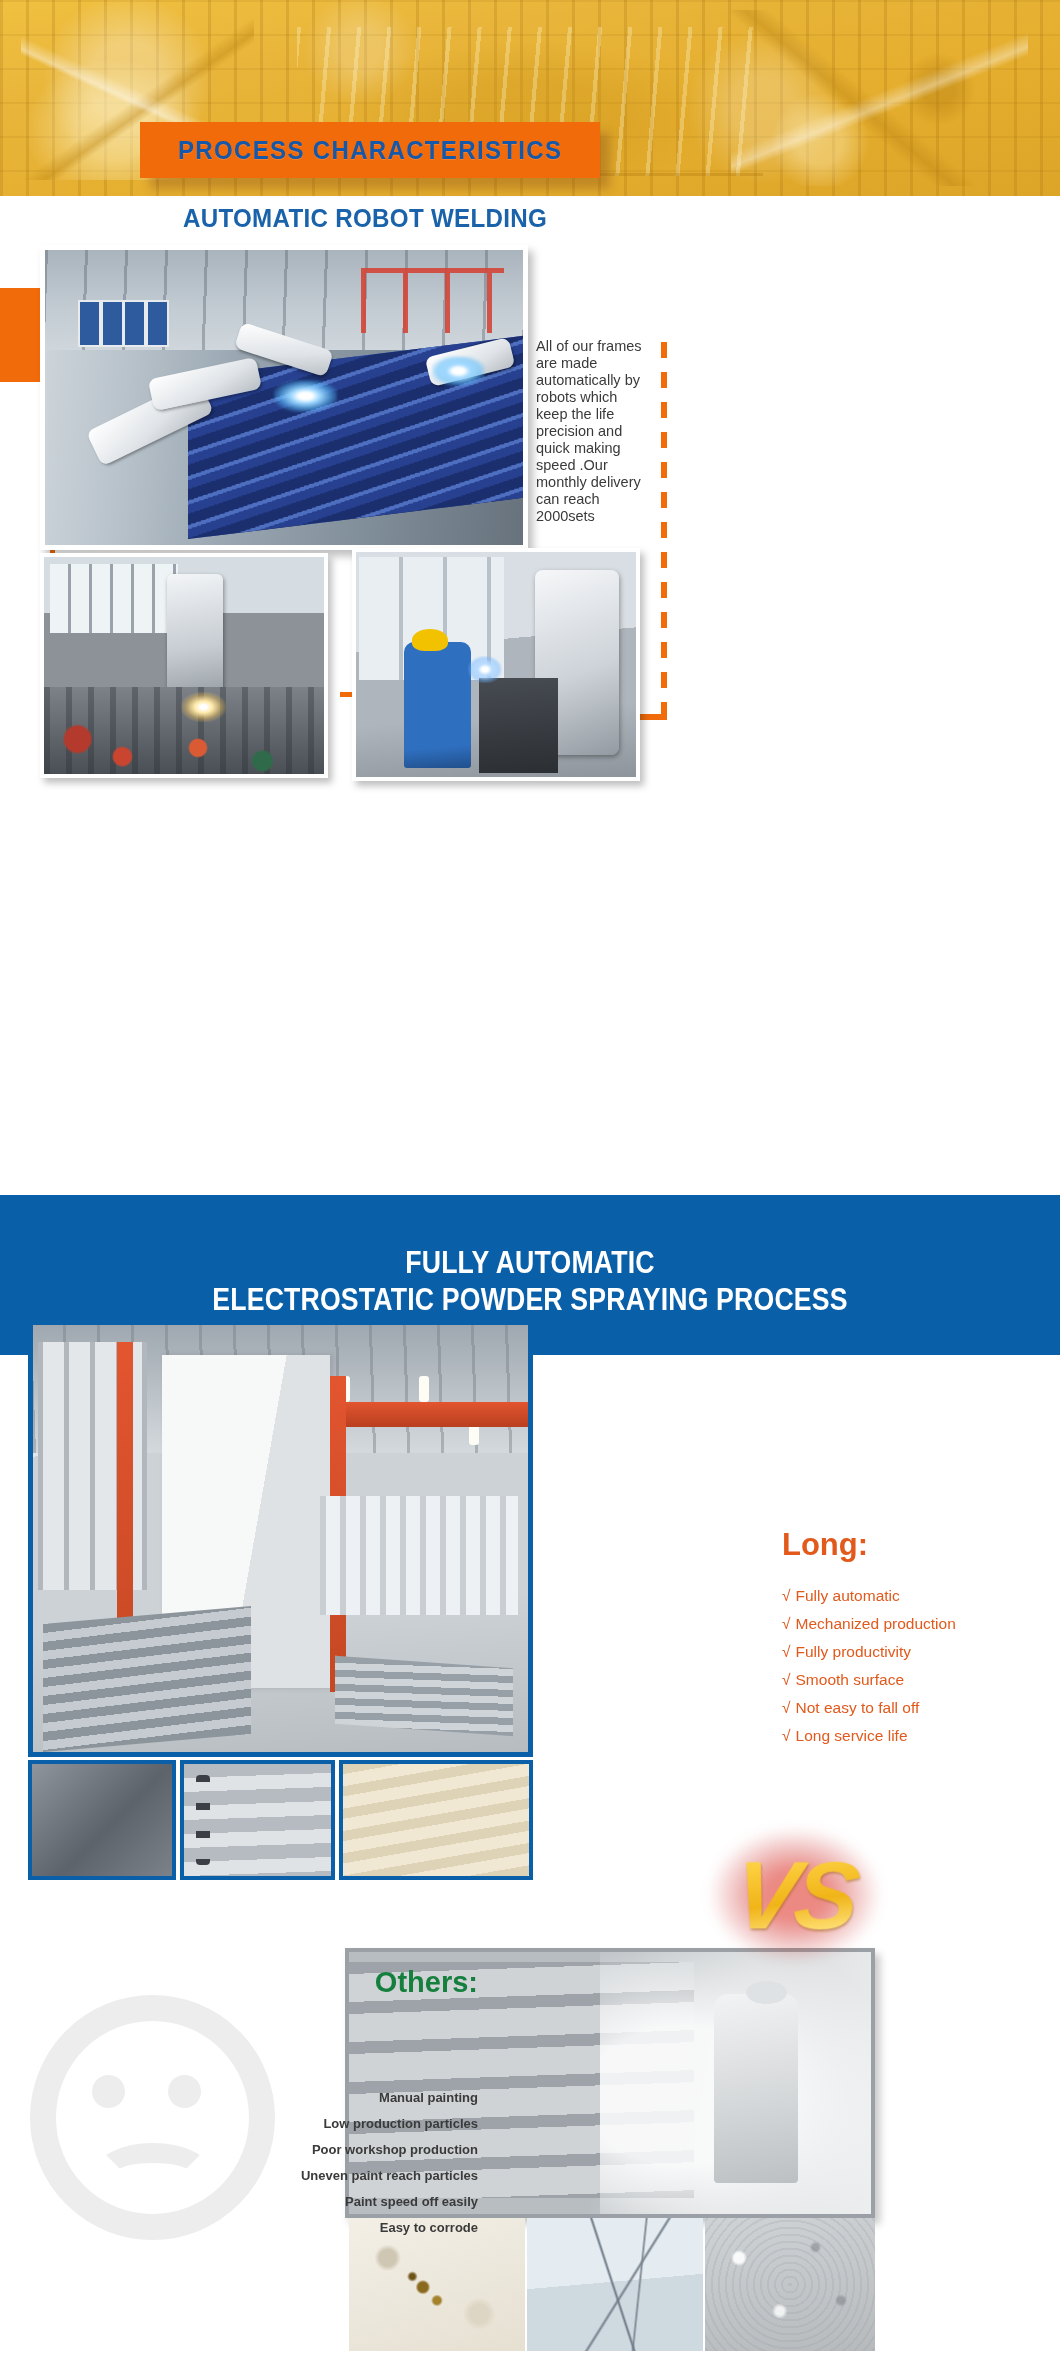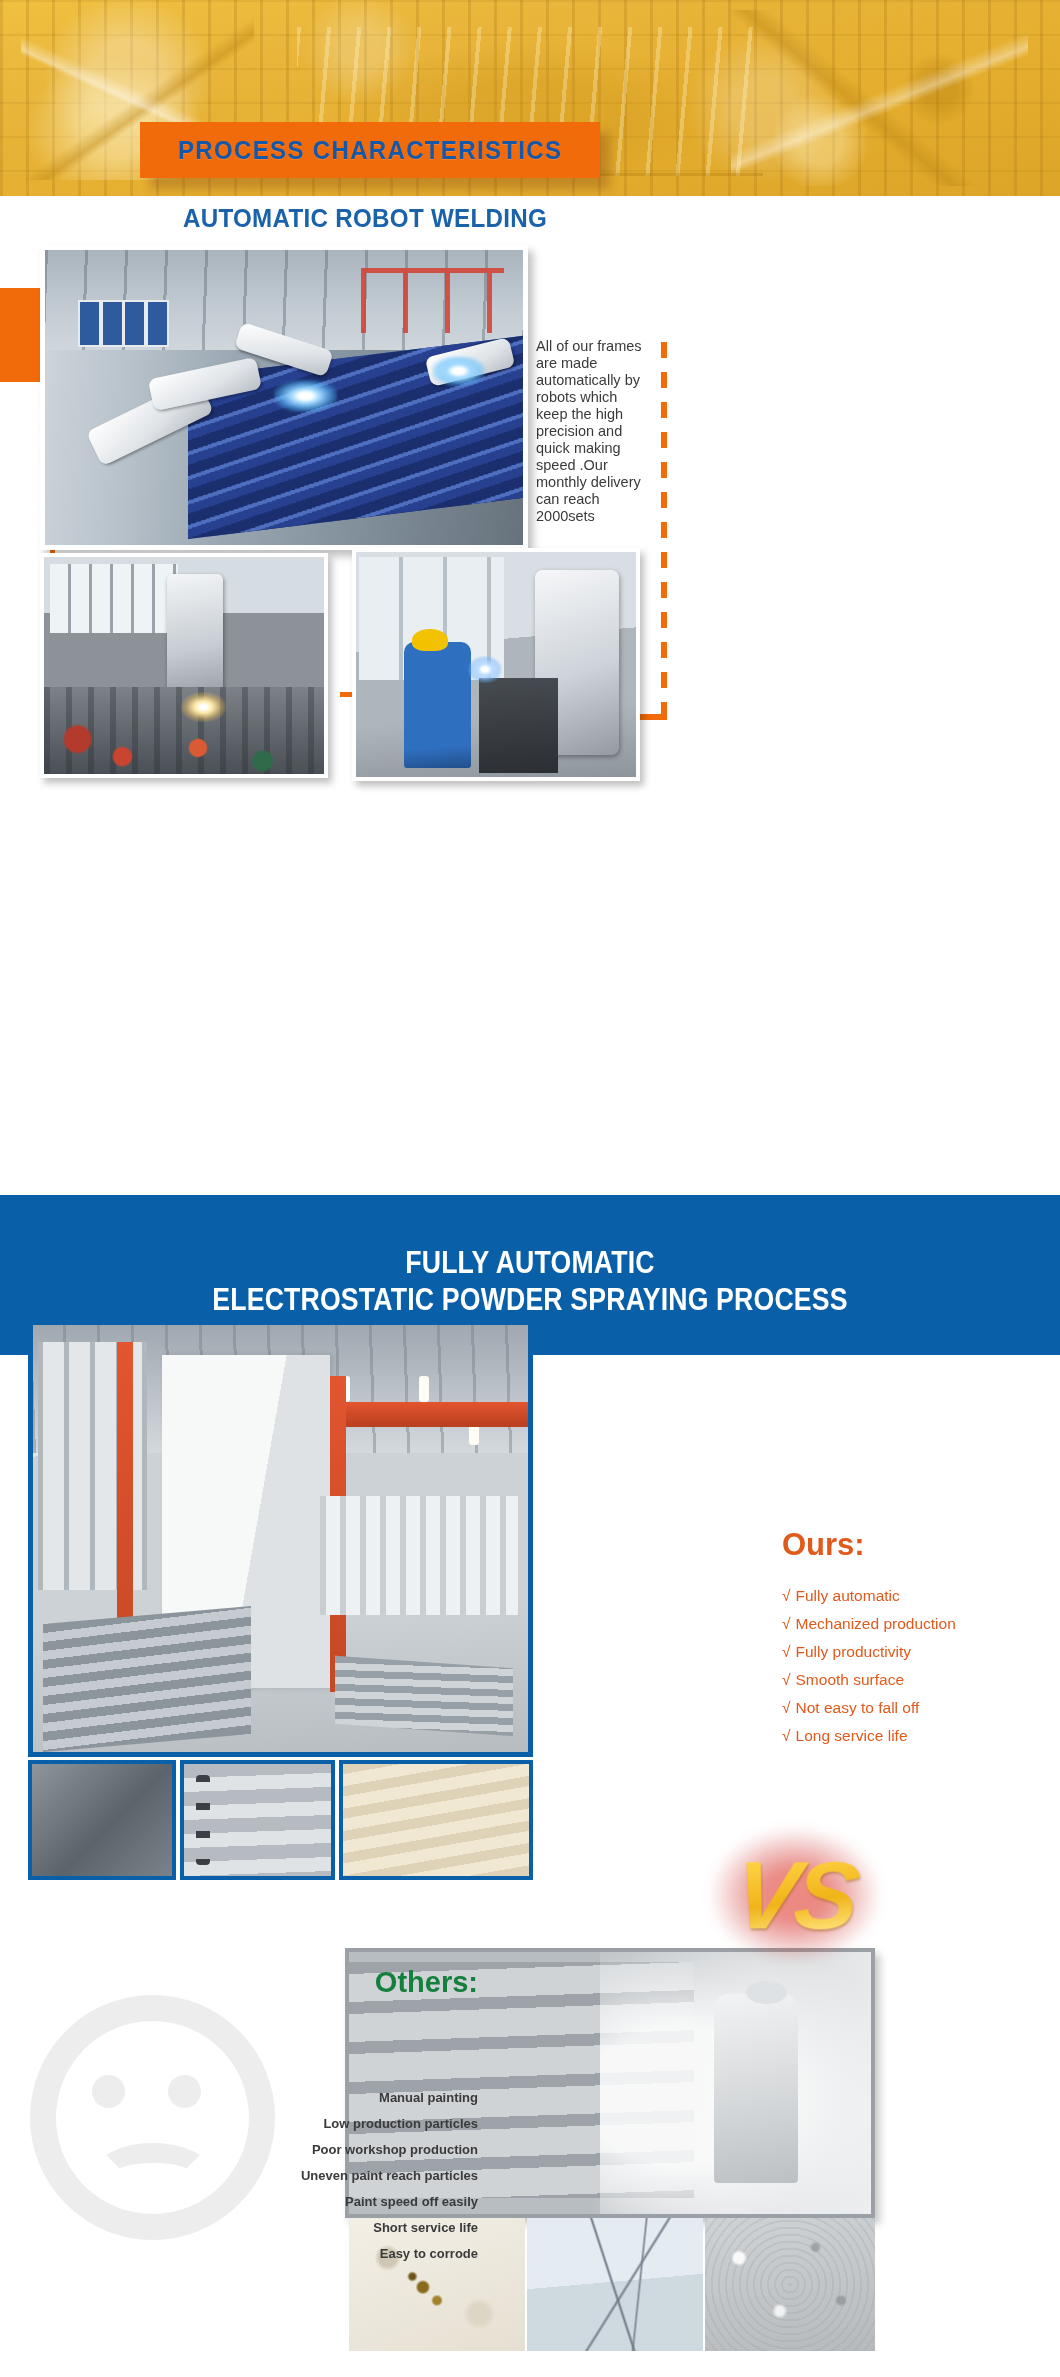--- a/index.html
+++ b/index.html
@@ -436,21 +436,21 @@
   <div class="photo p-weld-b2">
     <div class="wb2-bg"></div>
     <div class="wb2-glass"></div>
     <div class="wb2-robot"></div>
     <div class="wb2-box"></div>
     <div class="wb2-worker"></div>
     <div class="wb2-helmet"></div>
     <div class="wb2-arc"></div>
   </div>
 
-  <div class="weld-para">All of our frames are made automatically by robots which keep the high precision and quick making speed .Our monthly delivery can reach 2000sets</div>
+  <div class="weld-para">All of our frames are made automatically by robots which keep the life precision and quick making speed .Our monthly delivery can reach 2000sets</div>
   <div class="dash-line"></div>
   <div class="dash-elbow"></div>
   <div class="tick-a"></div>
   <div class="tick-b"></div>
 
   <div class="blue-band"></div>
   <div class="blue-title">
     <div>FULLY AUTOMATIC</div>
     <div>ELECTROSTATIC POWDER SPRAYING PROCESS</div>
   </div>
@@ -475,21 +475,21 @@
     <div class="spa-bg"></div>
   </div>
   <div class="photo p-sp-b">
     <div class="spb-bg"></div>
     <div class="spb-holes"></div>
   </div>
   <div class="photo p-sp-c">
     <div class="spc-bg"></div>
   </div>
 
-  <div class="ours-title">Ours:</div>
+  <div class="ours-title">Long:</div>
   <div class="ours-list">
     <div class="ours-item">
       <span class="chk">√</span><span>Fully automatic</span>
     </div>
     <div class="ours-item">
       <span class="chk">√</span><span>Mechanized production</span>
     </div>
     <div class="ours-item">
       <span class="chk">√</span><span>Fully productivity</span>
     </div>
@@ -516,21 +516,20 @@
     <div class="sad-mouth"></div>
   </div>
 
   <div class="others-title">Others:</div>
   <div class="others-list">
     <div class="others-item">Manual painting</div>
     <div class="others-item">Low production particles</div>
     <div class="others-item">Poor workshop production</div>
     <div class="others-item">Uneven paint reach particles</div>
     <div class="others-item">Paint speed off easily</div>
-    <div class="others-item">Short service life</div>
     <div class="others-item">Easy to corrode</div>
   </div>
 
   <div class="photo p-other-main">
     <div class="om-bg"></div>
     <div class="om-stripes"></div>
     <div class="om-mist"></div>
     <div class="om-worker"></div>
     <div class="om-head"></div>
   </div>

